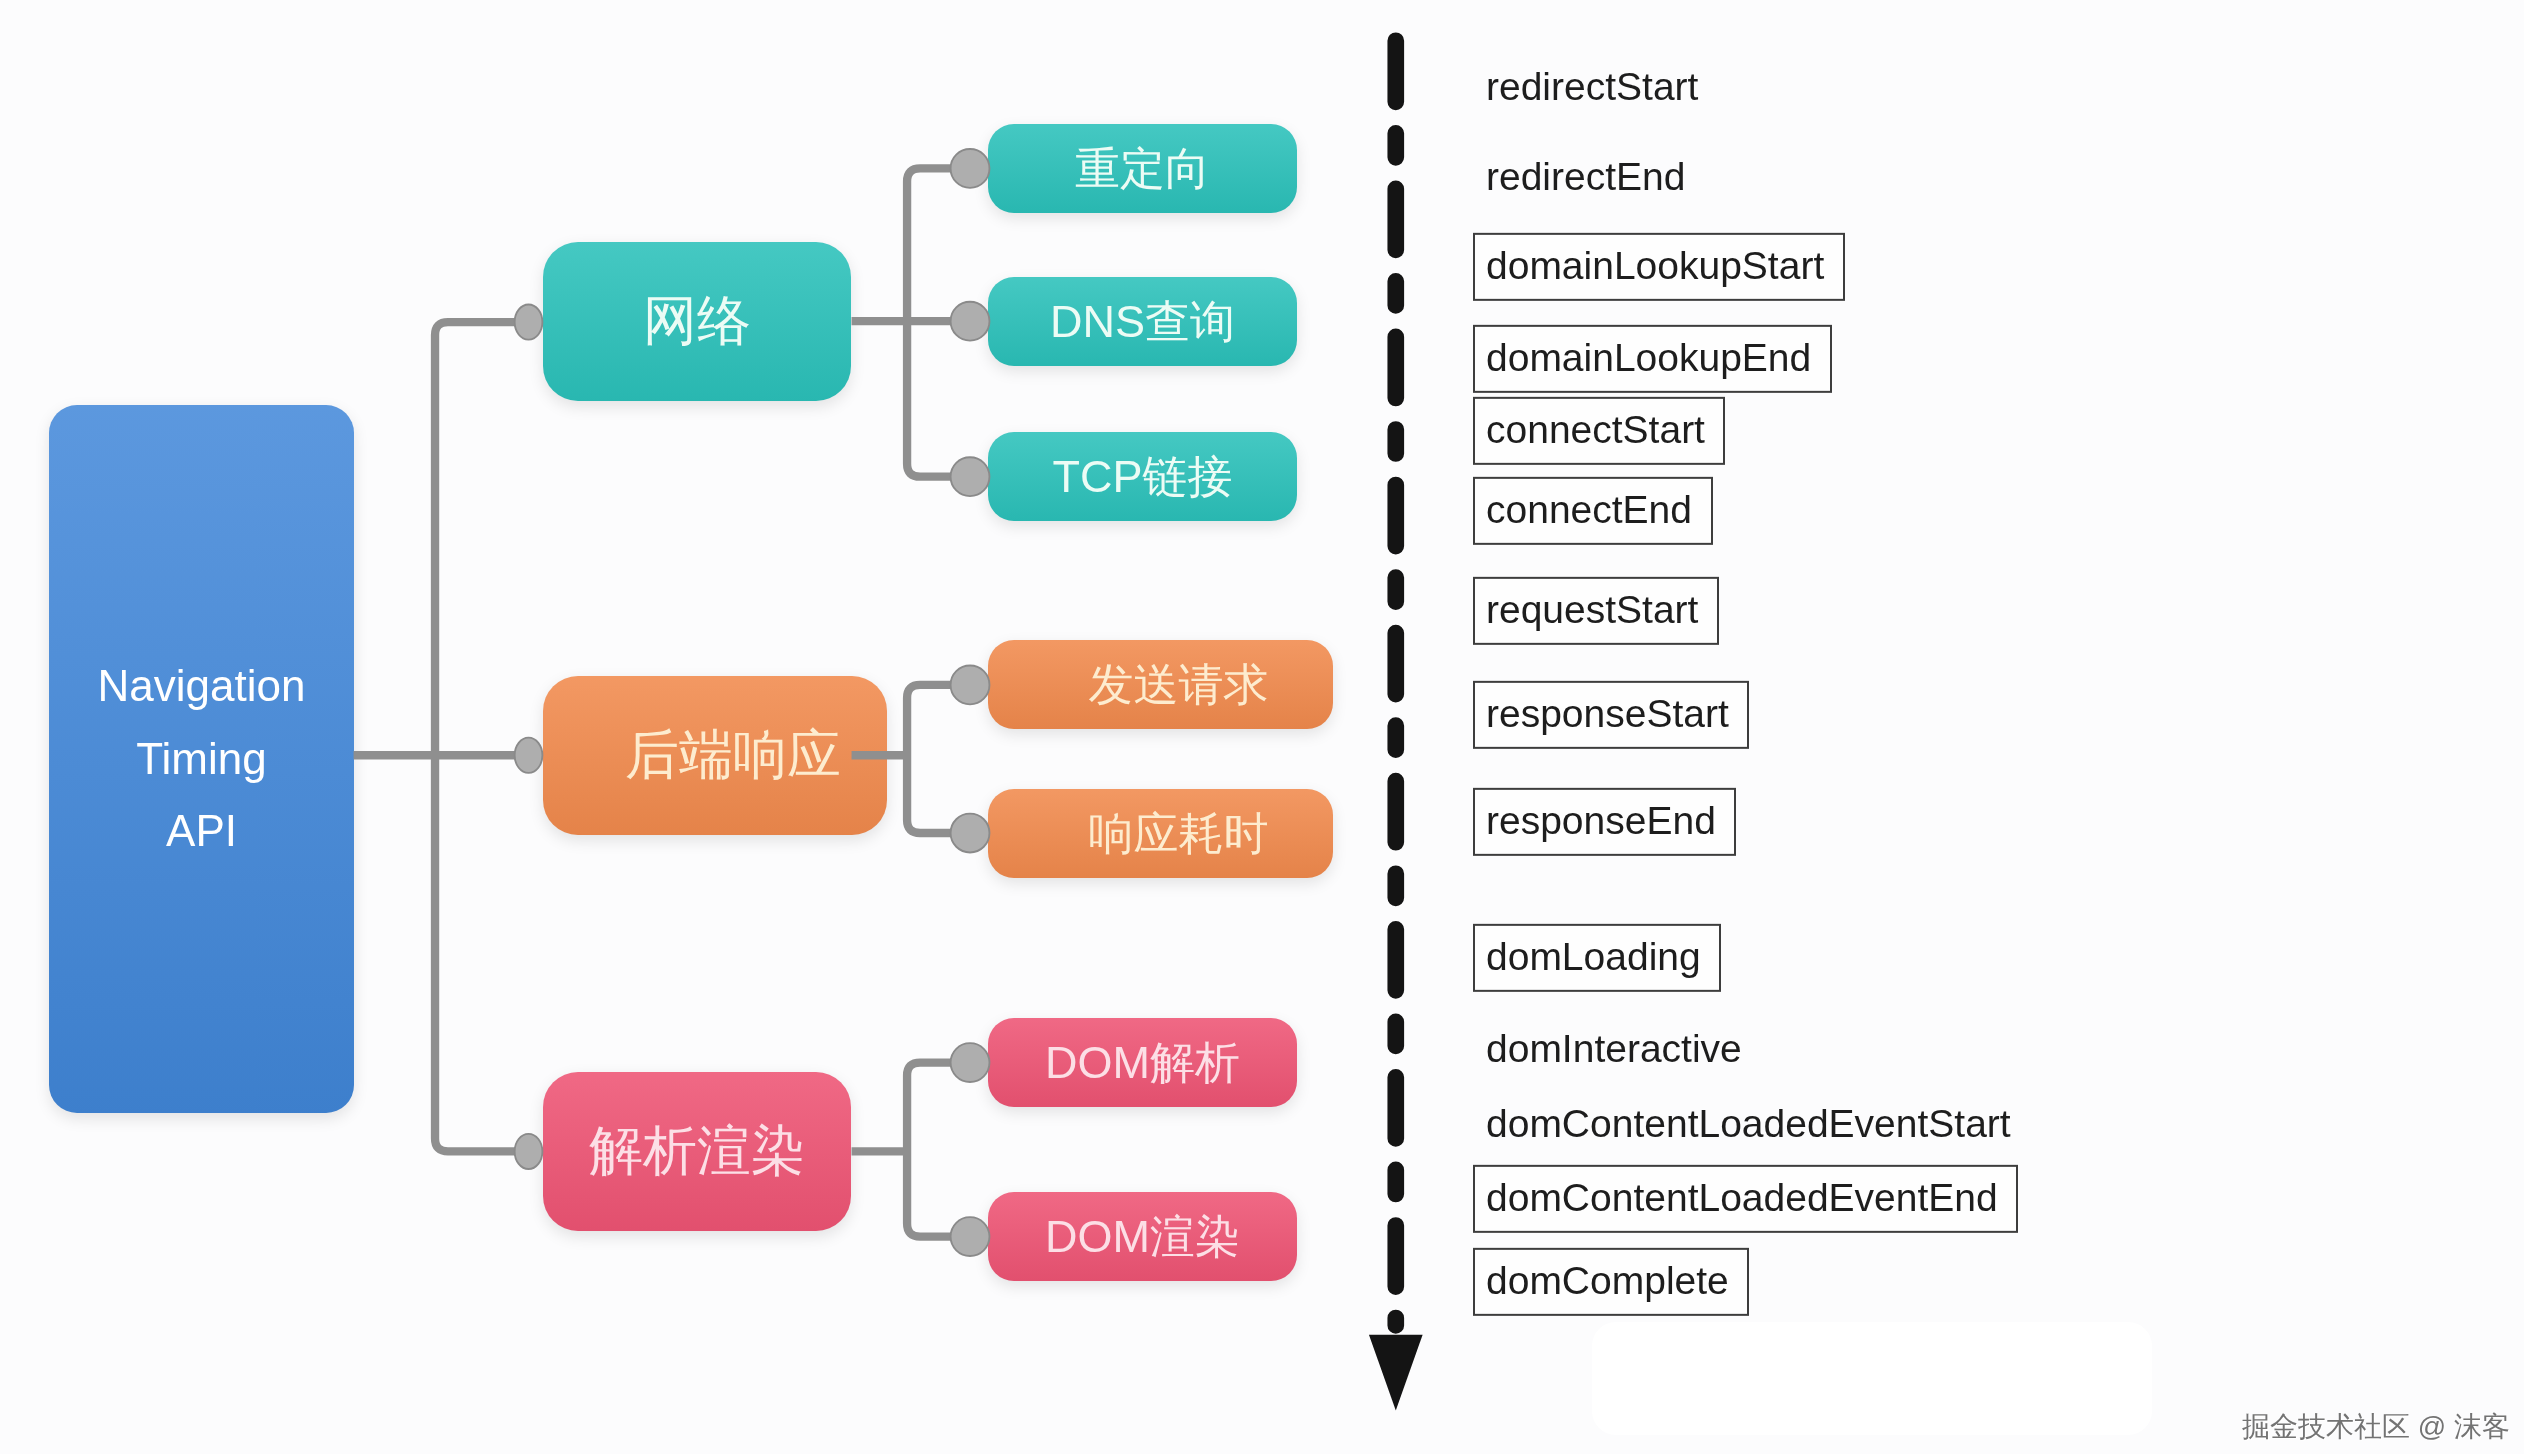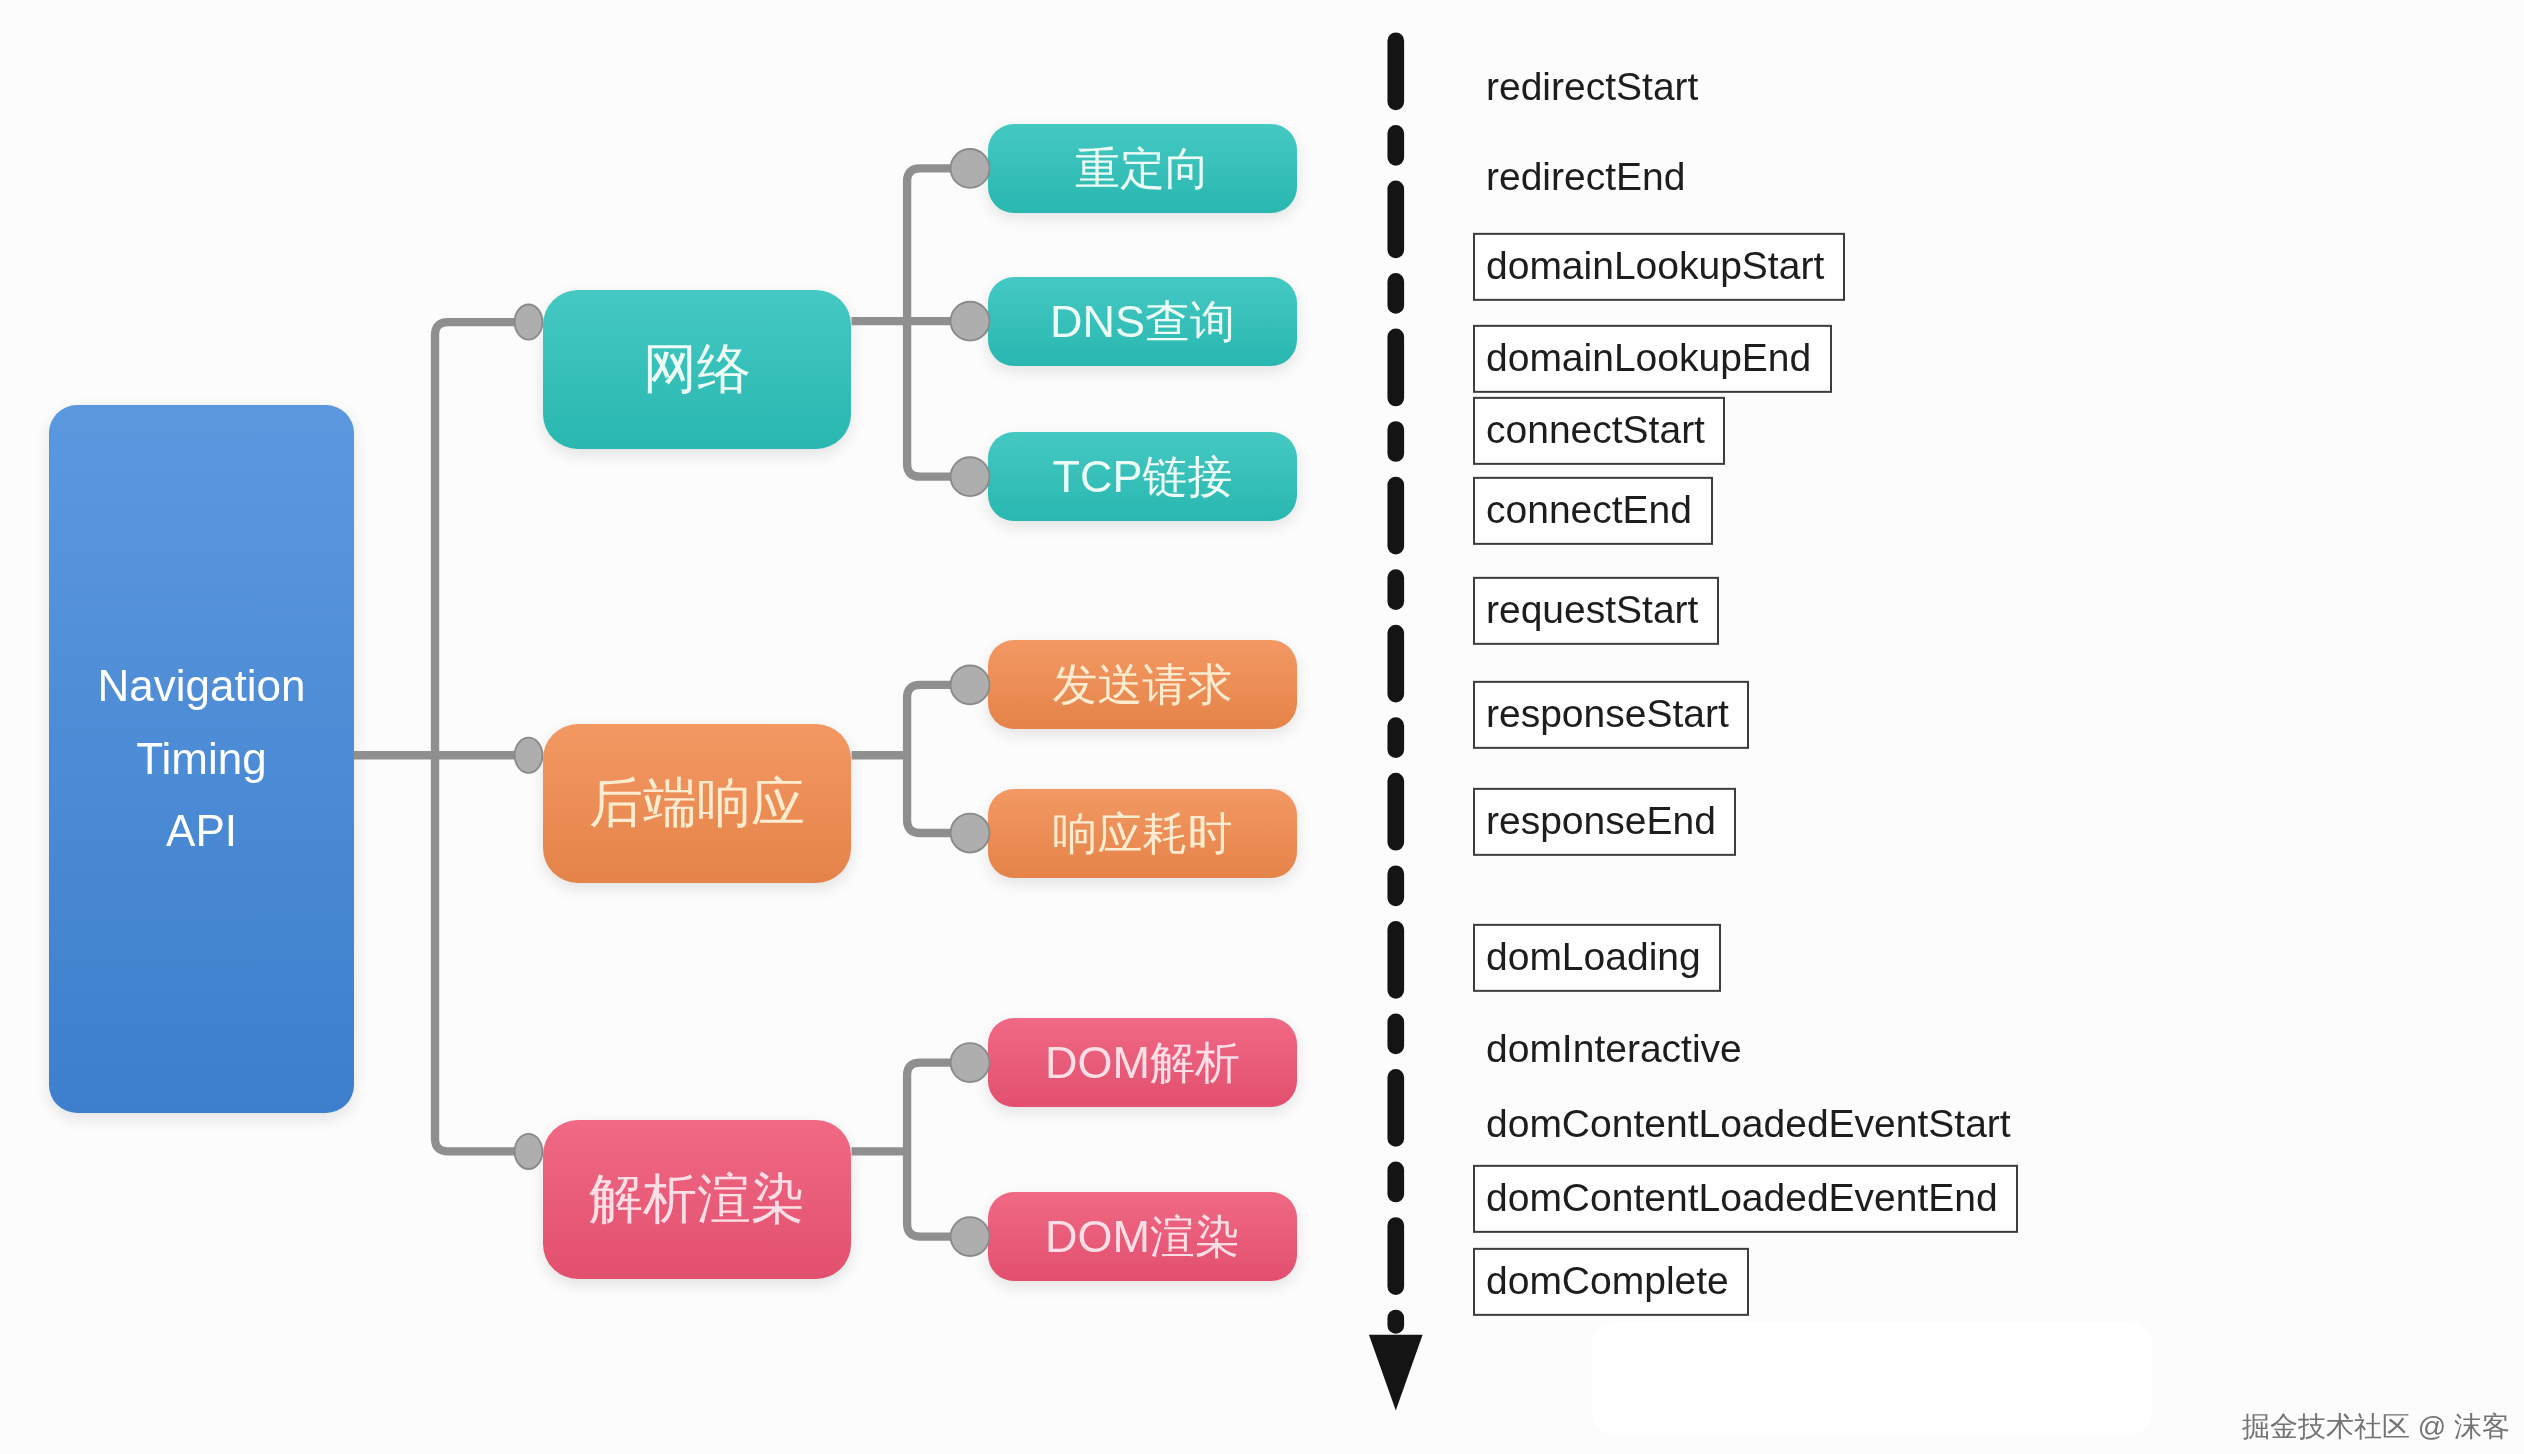--- a/index.html
+++ b/index.html
@@ -12,28 +12,28 @@
   .node{
     position:absolute;display:flex;align-items:center;justify-content:center;
     font-weight:normal;box-shadow:0 5.6px 15px rgba(0,0,0,.10);
     text-align:center;z-index:2;
   }
   .root-node{
     left:49px;top:405px;width:305px;height:708px;border-radius:28px;
     background:linear-gradient(180deg,rgba(255,255,255,.14),rgba(0,0,0,.06)),var(--root);
     color:#ffffff;font-size:44px;line-height:1.65;
   }
-  .parent{left:543px;width:308px;height:159px;border-radius:35px;font-size:54px;margin-top:48px;}
+  .parent{left:543px;width:308px;height:159px;border-radius:35px;font-size:54px;}
   .p0{top:242px}.p1{top:676px}.p2{top:1072px}
   .child{left:988px;width:309px;height:89px;border-radius:26px;font-size:45px;}
   .c00{top:124px}.c01{top:277px}.c02{top:432px}
   .c10{top:640px}.c11{top:789px}
   .c20{top:1018px}.c21{top:1192px}
   .net{background:linear-gradient(180deg,rgba(255,255,255,.12),rgba(0,0,0,.05)),var(--network);color:#ecfcf5;}
-  .bk {background:linear-gradient(180deg,rgba(255,255,255,.12),rgba(0,0,0,.05)),var(--backend);color:#fdeccf;}
+  .bk {background:linear-gradient(180deg,rgba(255,255,255,.12),rgba(0,0,0,.05)),var(--backend);color:#fdeccf;padding-left:36px;}
   .rd {background:linear-gradient(180deg,rgba(255,255,255,.12),rgba(0,0,0,.05)),var(--render);color:#fcdfe6;}
   
   svg.wires{position:absolute;left:0;top:0;z-index:3;pointer-events:none;}
   .link{fill:none;stroke:var(--connector);stroke-width:9px;}
   .dot{fill:#aeaeae;stroke:#8a8a8a;stroke-width:2px;}
   .dash-line{stroke:var(--arrow);stroke-width:18px;stroke-linecap:round;}
   .arrow-head{fill:var(--arrow);}
   
   .event{
     position:absolute;left:1473px;transform:translateY(-50%);

